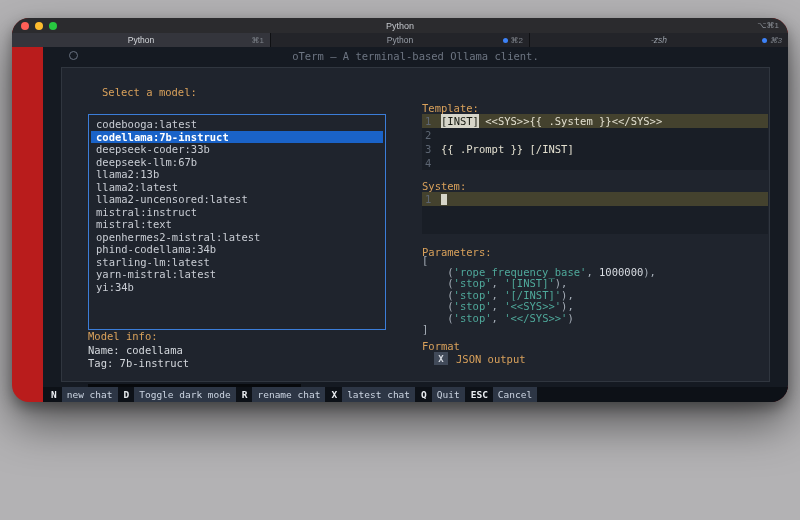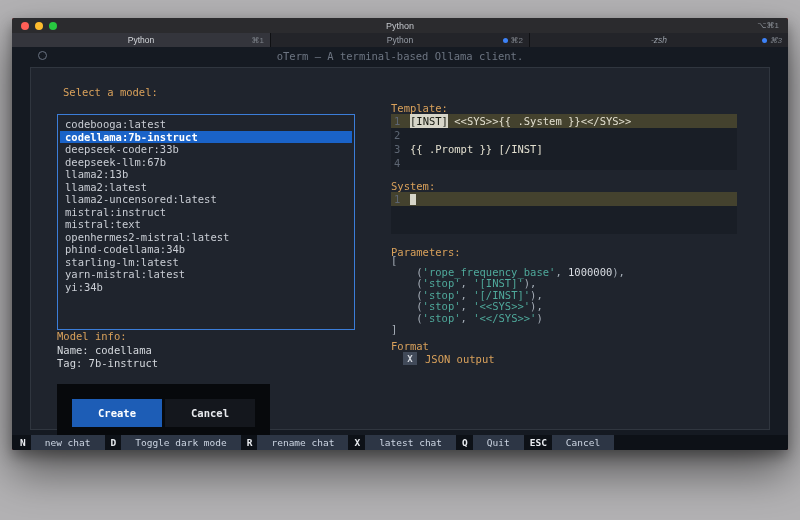--- a/index.html
+++ b/index.html
@@ -1,43 +1,43 @@
 <!DOCTYPE html>
 <html><head>
 <meta charset="utf-8">
 <style>
   html,body{margin:0;padding:0;}
   body{width:800px;height:520px;background:#b3b2b4;overflow:hidden;position:relative;font-family:"DejaVu Sans Mono",monospace;}
-  .window{position:absolute;left:12px;top:18px;width:776px;height:432px;border-radius:2px;overflow:hidden;background:#b91c1c;
+  .window{position:absolute;left:12px;top:18px;width:776px;height:384px;border-radius:17px;overflow:hidden;background:#b91c1c;
           box-shadow:0 22px 45px rgba(0,0,0,.5),0 6px 14px rgba(0,0,0,.35);display:flex;flex-direction:column;}
   
   .titlebar{flex:0 0 15px;background:#2b2b2e;position:relative;display:flex;align-items:center;}
   .traffic{display:flex;gap:6px;margin-left:9px;z-index:2;}
   .light{width:8px;height:8px;border-radius:50%;display:block;}
   .light.red{background:#ff5f57}.light.yellow{background:#febc2e}.light.green{background:#28c840}
   .win-title{position:absolute;left:0;right:0;top:0;bottom:0;display:flex;align-items:center;justify-content:center;
              font-family:"Liberation Sans",sans-serif;font-size:9px;color:#c3c6cb;}
   .win-shortcut{position:absolute;right:9px;top:0;bottom:0;display:flex;align-items:center;
                 font-family:"Liberation Sans",sans-serif;font-size:8px;color:#8b9097;}
   
   .tabbar{flex:0 0 14px;background:#191a1f;display:flex;}
   .tab{flex:1 1 0;position:relative;background:#232429;border-right:1px solid #0f1013;display:flex;align-items:center;
        justify-content:center;font-family:"Liberation Sans",sans-serif;font-size:8.5px;color:#989ea7;}
   .tab:last-child{border-right:none;font-style:italic;}
   .tab.active{background:#34353c;color:#d4d7db;}
   .tab-shortcut{position:absolute;right:6px;display:flex;align-items:center;gap:3px;font-size:8px;color:#7d828a;}
   .dot{width:5px;height:5px;border-radius:50%;background:#3d82f7;}
   
-  .terminal{flex:1 1 auto;position:relative;background:#151a22;}
+  .terminal{flex:1 1 auto;position:relative;background:#151a22;margin-left:31px;}
   .spinner{position:absolute;left:26px;top:4px;width:7px;height:7px;border:1px solid #687180;border-radius:50%;}
   .app-header{position:absolute;left:0;right:0;top:3px;text-align:center;font-size:10.5px;color:#6d7582;}
   .dialog{position:absolute;left:18px;right:18px;top:20px;bottom:20px;background:#1f242d;border:1px solid #30363f;}
   .olabel{position:absolute;font-size:10.5px;color:#d9a15b;white-space:pre;}
   
-  .select-label{left:32px;top:18px;text-align:right;}
+  .select-label{left:40px;top:18px;text-align:right;}
   .listbox{position:absolute;left:26px;top:46px;width:292px;height:208px;border:1px solid #3b7dd8;padding:3px 2px;overflow:hidden;}
   .list-item{font-size:10.5px;line-height:12.5px;color:#c9cdd4;padding-left:5px;white-space:nowrap;}
   .list-item.selected{background:#1a63c8;color:#ffffff;font-weight:bold;}
   .info-label{left:26px;top:262px;}
   .info-name{position:absolute;left:26px;top:276px;font-size:10.5px;color:#d4d8dd;}
   .info-tag{position:absolute;left:26px;top:289px;font-size:10.5px;color:#d4d8dd;}
   .button-strip{position:absolute;left:26px;top:316px;background:#07090c;padding:15px;display:flex;gap:3px;}
   .btn{width:90px;height:28px;display:flex;align-items:center;justify-content:center;font-size:10.5px;font-weight:bold;
        color:#ffffff;border:none;font-family:"DejaVu Sans Mono",monospace;cursor:pointer;}
   .btn.create{background:#1d5db6;}
@@ -61,21 +61,21 @@
   .run-n{color:#d9dde3;}
   .checkbox-row{position:absolute;left:372px;top:284px;display:flex;align-items:center;}
   .checkbox{width:14px;height:13px;background:#414a59;color:#d6dae1;font-size:9px;font-weight:bold;
             display:flex;align-items:center;justify-content:center;cursor:pointer;}
   .checkbox-label{margin-left:8px;font-size:10.5px;color:#d9a15b;}
   
   .footer{position:absolute;left:0;right:0;bottom:0;height:15px;background:#0d1117;display:flex;align-items:stretch;
           padding-left:3px;font-size:9.5px;overflow:hidden;}
   .foot-item{display:flex;align-items:stretch;margin-right:1px;cursor:pointer;}
   .foot-key{display:flex;align-items:center;padding:0 5px;color:#eaedf1;font-weight:bold;}
-  .foot-desc{display:flex;align-items:center;background:#2d3645;color:#ccd5e2;padding:0 14px;text-align:center;}
+  .foot-desc{display:flex;align-items:center;background:#2d3645;color:#ccd5e2;padding:0 5px;text-align:center;}
 </style>
 </head>
 <body>
 
 <div class="window">
 
   <div class="titlebar">
     <div class="traffic">
       <span class="light red"></span>
       <span class="light yellow"></span>

